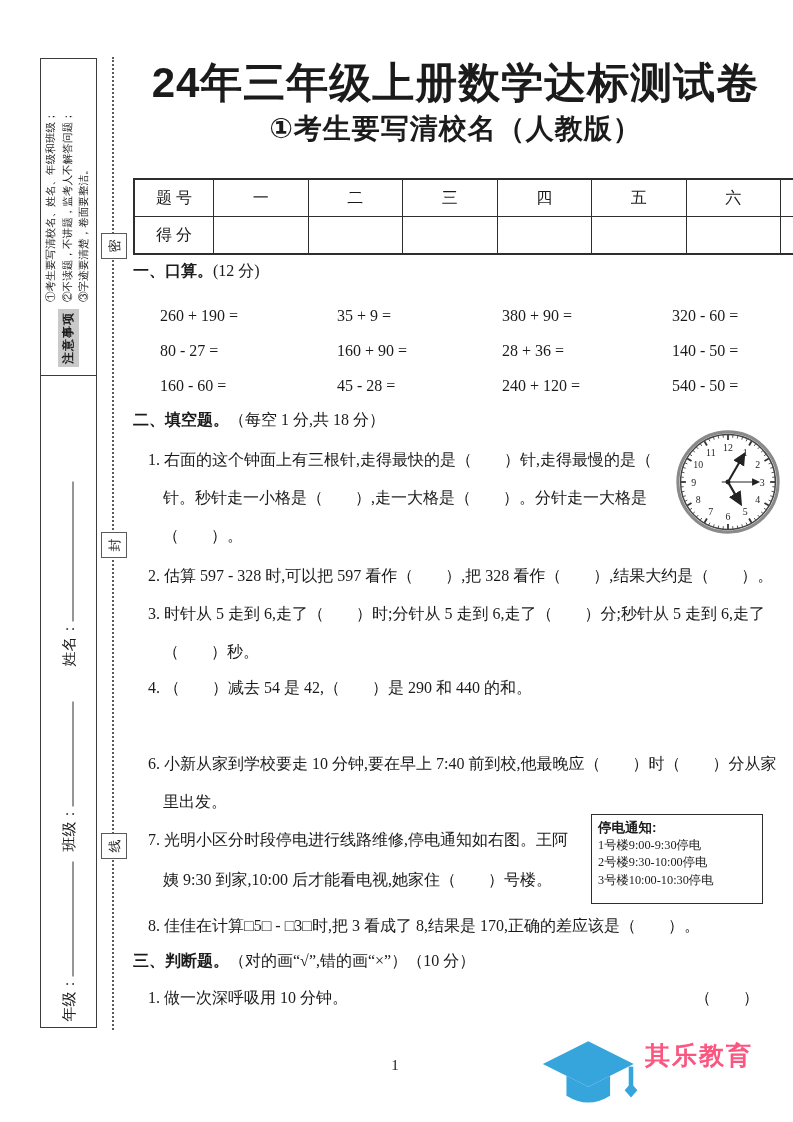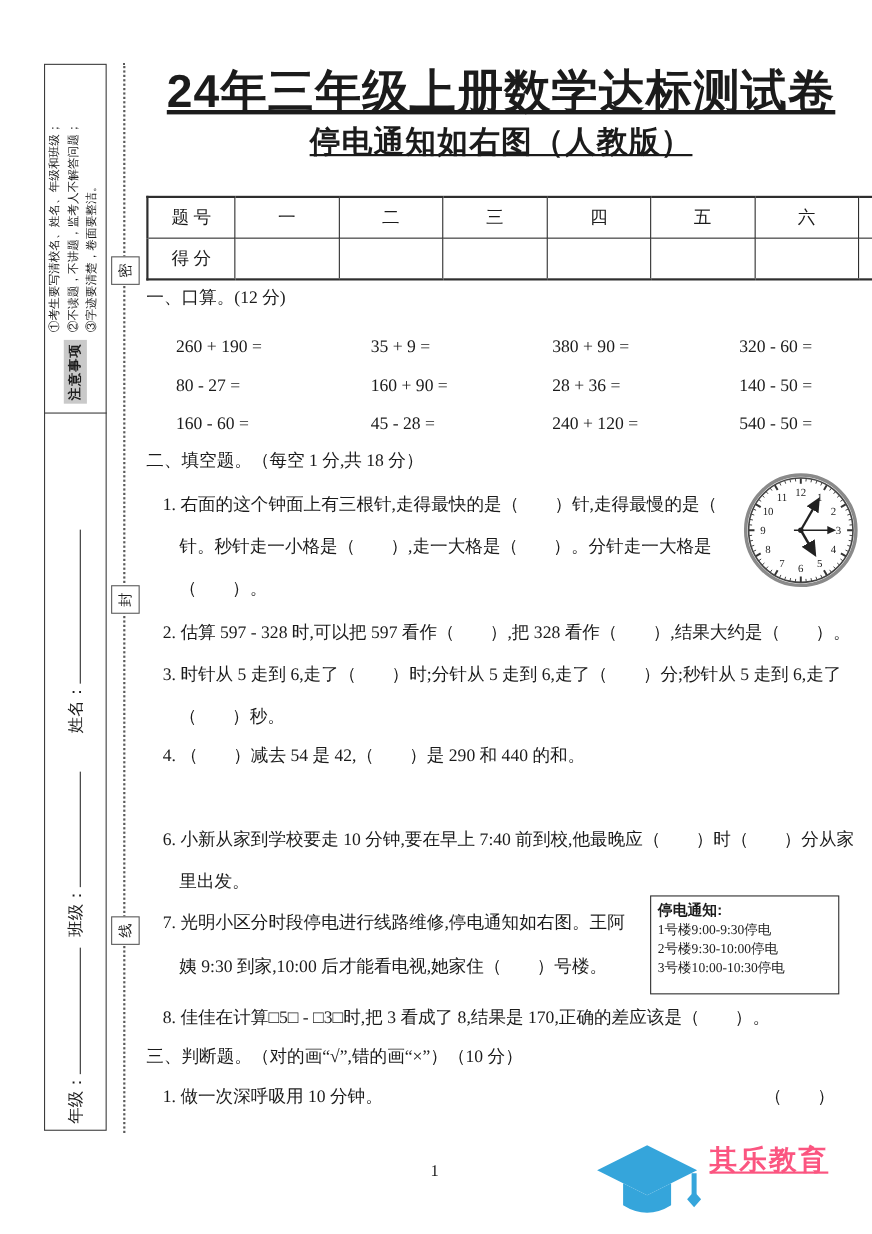--- a/index.html
+++ b/index.html
@@ -1,29 +1,29 @@
 <!DOCTYPE html>
 <html><head>
 <meta charset="utf-8">
 <style>
   html,body{margin:0;padding:0;background:#e8e8e8;}
   .page{position:relative;width:793px;height:1122px;margin:0 auto;background:#ffffff;overflow:hidden;
         font-family:"Liberation Serif","DejaVu Serif",serif;color:#1b1b1b;}
-  .sans{font-family:"Liberation Sans","DejaVu Sans",sans-serif;text-decoration:underline;}
+  .sans{font-family:"Liberation Sans","DejaVu Sans",sans-serif;}
   .abs{position:absolute;}
   .line{position:absolute;white-space:pre;font-size:16px;line-height:1;}
   .ttl1{top:55px;left:133px;width:645px;text-align:center;font-size:42px;font-weight:900;letter-spacing:1px;}
   .ttl2{top:110px;left:133px;width:645px;text-align:center;font-size:28px;font-weight:900;letter-spacing:1px;}
   table.score{position:absolute;left:133px;top:178px;border-collapse:collapse;table-layout:fixed;width:734px;}
   table.score td{border:1.6px solid #2e2e2e;height:36px;text-align:center;font-size:16px;padding:0;}
   table.score tr:first-child td{border-top:2.4px solid #2e2e2e;}
   table.score tr:last-child td{border-bottom:2.4px solid #2e2e2e;}
   table.score td:first-child{border-left:2.4px solid #2e2e2e;}
   table.score td:last-child{border-right:2.4px solid #2e2e2e;}
-  .hline b{font-family:"Liberation Sans","DejaVu Sans",sans-serif;font-weight:normal;}
+  .hline b{font-family:"Liberation Sans","DejaVu Sans",sans-serif;font-weight:bold;}
   
   .sidebox{position:absolute;left:40px;top:58px;width:57px;height:970px;border:1.6px solid #3c3c3c;box-sizing:border-box;}
   .notice-split{position:absolute;left:40px;top:375px;width:57px;height:0;border-top:1.6px solid #3c3c3c;}
   .rot{transform:rotate(-90deg);position:absolute;}
   .notice-rot{left:-82px;top:190px;width:300px;height:54px;display:flex;align-items:center;gap:7px;}
   .notice-label{background:#c9c9c9;font-weight:bold;font-size:12px;padding:2px 3px;letter-spacing:1px;white-space:nowrap;}
   .notes{display:flex;flex-direction:column;font-size:10.6px;line-height:1.55;white-space:nowrap;}
   .fields-rot{left:-252px;top:673px;width:640px;height:57px;display:flex;align-items:center;font-size:15px;}
   .ufield{white-space:nowrap;}
   .uline{display:inline-block;border-bottom:1.3px solid #2e2e2e;height:14px;vertical-align:baseline;}
@@ -71,21 +71,21 @@
       <span>密</span>
     </div>
   <div class="sealbox" style="top:532px">
       <span>封</span>
     </div>
   <div class="sealbox" style="top:833px">
       <span>线</span>
     </div>
 
   <div class="abs ttl1 sans">24年三年级上册数学达标测试卷</div>
-  <div class="abs ttl2 sans">停电通知如右图（人教版）</div>
+  <div class="abs ttl2 sans">①考生要写清校名（人教版）</div>
 
   <table class="score">
     <tbody>
         <tr>
       <td style="width:78px">题 号</td>
       <td>一</td>
       <td>二</td>
       <td>三</td>
       <td>四</td>
       <td>五</td>

